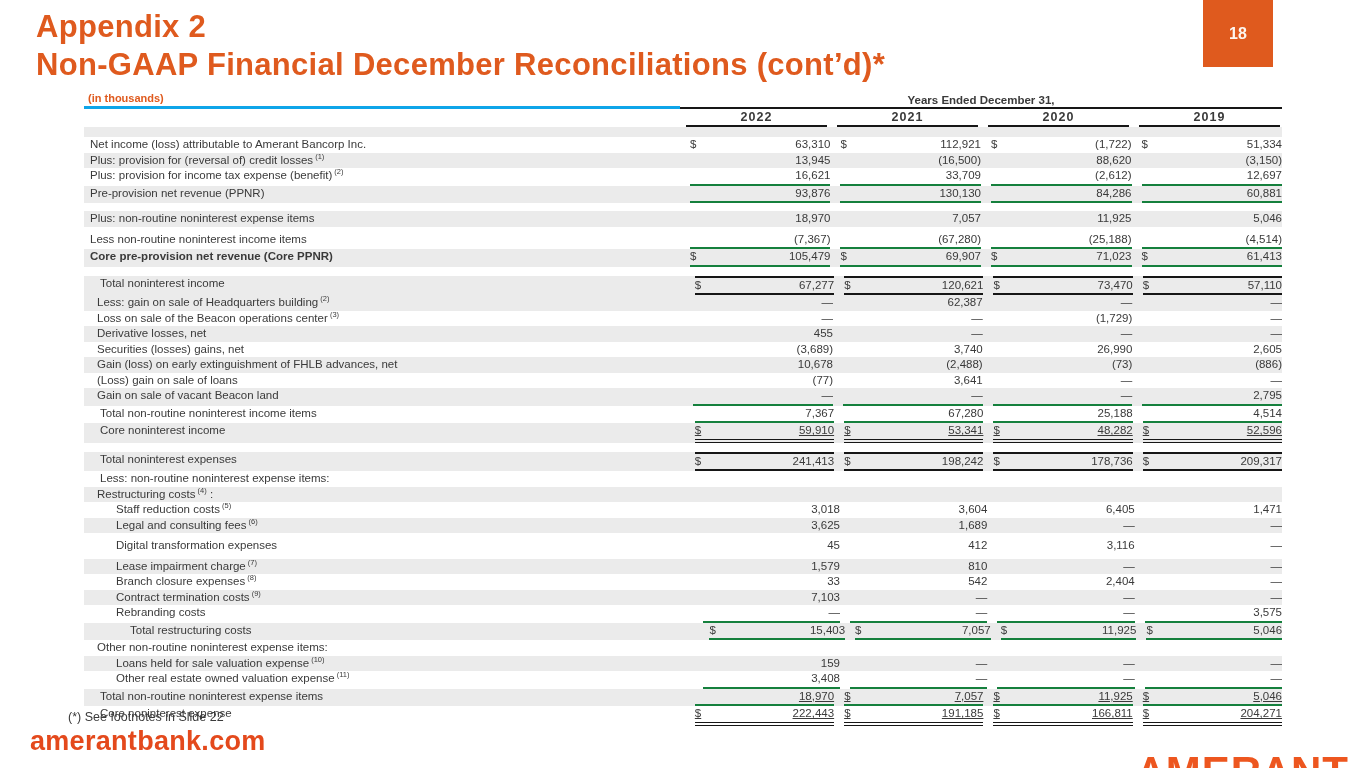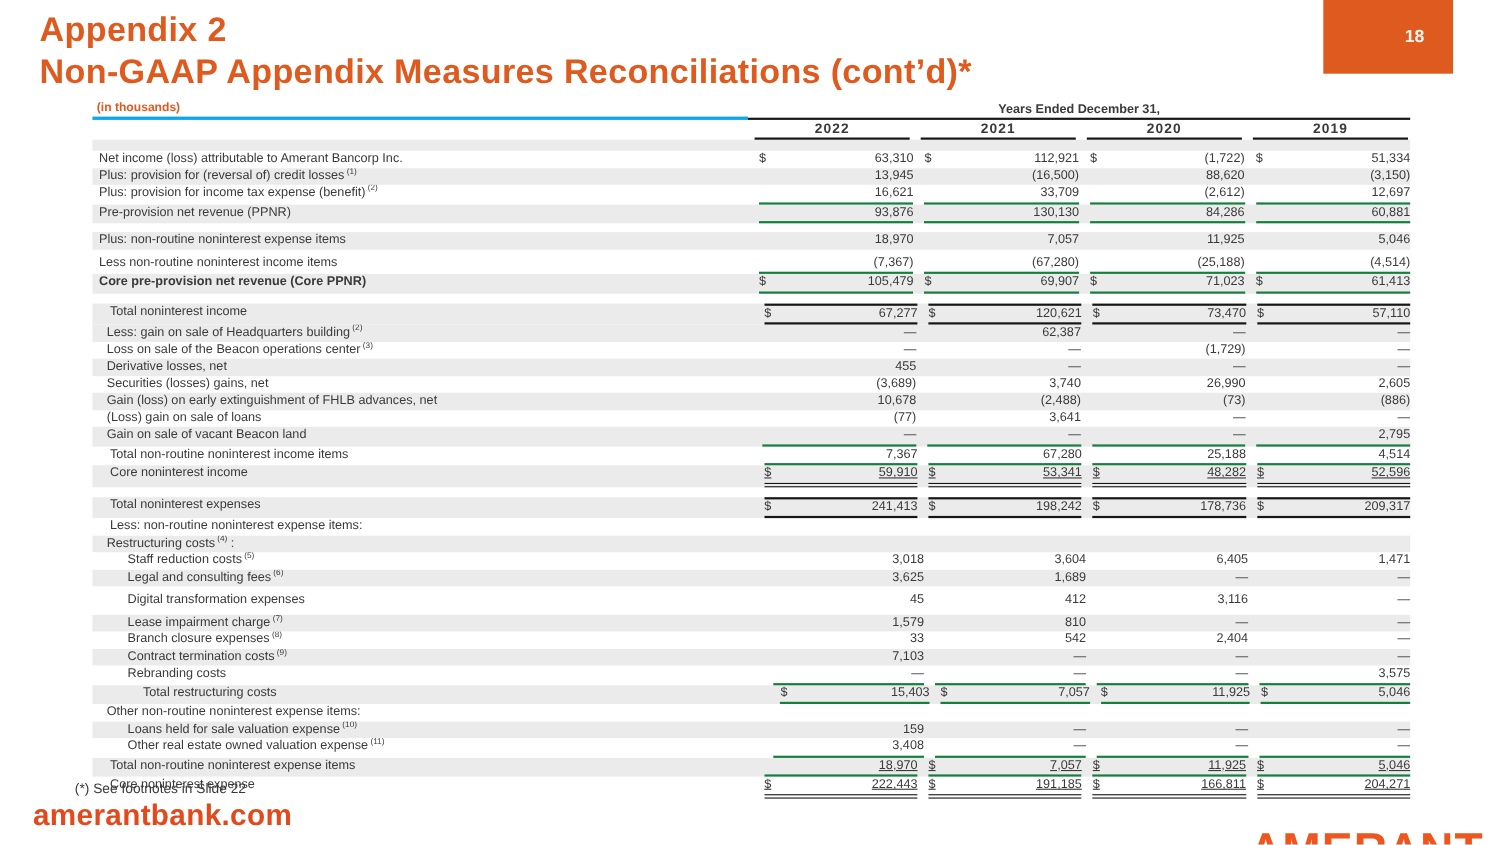--- a/index.html
+++ b/index.html
@@ -4,21 +4,21 @@
 <style>
   html,body{margin:0;padding:0;background:#fff;}
   .slide{
     position:relative;width:1365px;height:768px;background:#fff;overflow:hidden;
     font-family:"Liberation Sans",sans-serif;color:#3a3a3a;
   }
   
   .title{position:absolute;left:36px;top:8px;font-weight:bold;color:var(--accent);
          font-size:31px;line-height:38px;letter-spacing:.3px;}
   .pagebox{position:absolute;left:1203px;top:0;width:70px;height:67px;background:var(--accent);
-           color:#fdf6ef;font-weight:bold;font-size:16px;display:flex;align-items:center;justify-content:center;padding-left:48px;}
+           color:#fdf6ef;font-weight:bold;font-size:16px;display:flex;align-items:center;justify-content:center;}
   
   .table{position:absolute;left:84px;top:92px;width:1198px;font-size:11.5px;}
   .hdrow{display:flex;align-items:flex-end;}
   .hd-lbl{width:592px;border-bottom:3px solid #0ea5e9;padding:0 0 2px 4px;}
   .units{color:var(--accent);font-weight:bold;font-size:11px;}
   .hd-val{flex:1;text-align:center;font-weight:bold;border-bottom:2px solid #161616;padding-bottom:1px;}
   .yrrow{display:flex;}
   .lblspace{width:592px;}
   .yr{width:141px;margin-left:10px;text-align:center;font-weight:bold;font-size:12.5px;
       letter-spacing:1px;border-bottom:2px solid #161616;padding:1px 0;}
@@ -46,21 +46,21 @@
   .site{position:absolute;left:30px;top:726px;font-size:27px;font-weight:bold;color:var(--site);letter-spacing:.3px;}
   .logo{position:absolute;right:16px;top:748px;font-size:42px;font-weight:bold;color:var(--logo);letter-spacing:1px;}
 </style>
 </head>
 <body>
 
 <div class="slide" style="--accent: #DF5A1E; --site: #E4491C; --logo: #ED561F; --shade: #EBEBEB;">
 
   <div class="title">
     <div>Appendix 2</div>
-    <div>Non-GAAP Appendix Measures Reconciliations (cont’d)*</div>
+    <div>Non-GAAP Financial December Reconciliations (cont’d)*</div>
   </div>
 
   <div class="pagebox">18</div>
 
   <div class="table">
     <div class="hdrow">
       <div class="hd-lbl">
         <span class="units">(in thousands)</span>
       </div>
       <div class="hd-val">Years Ended December 31,</div>

